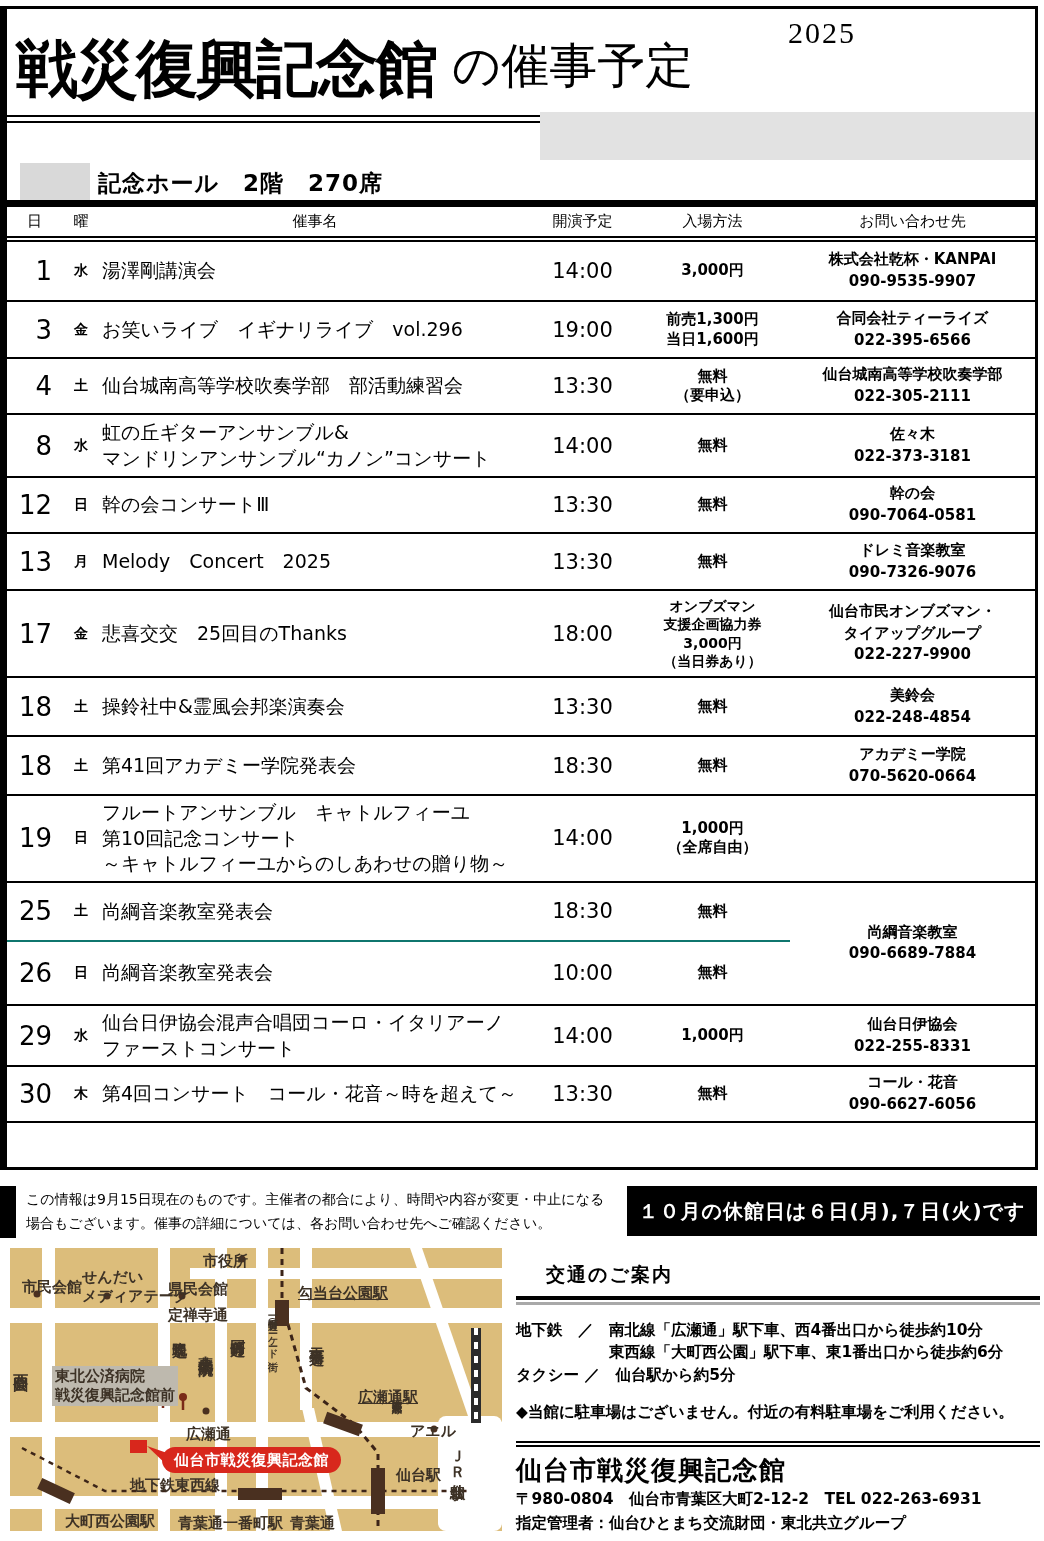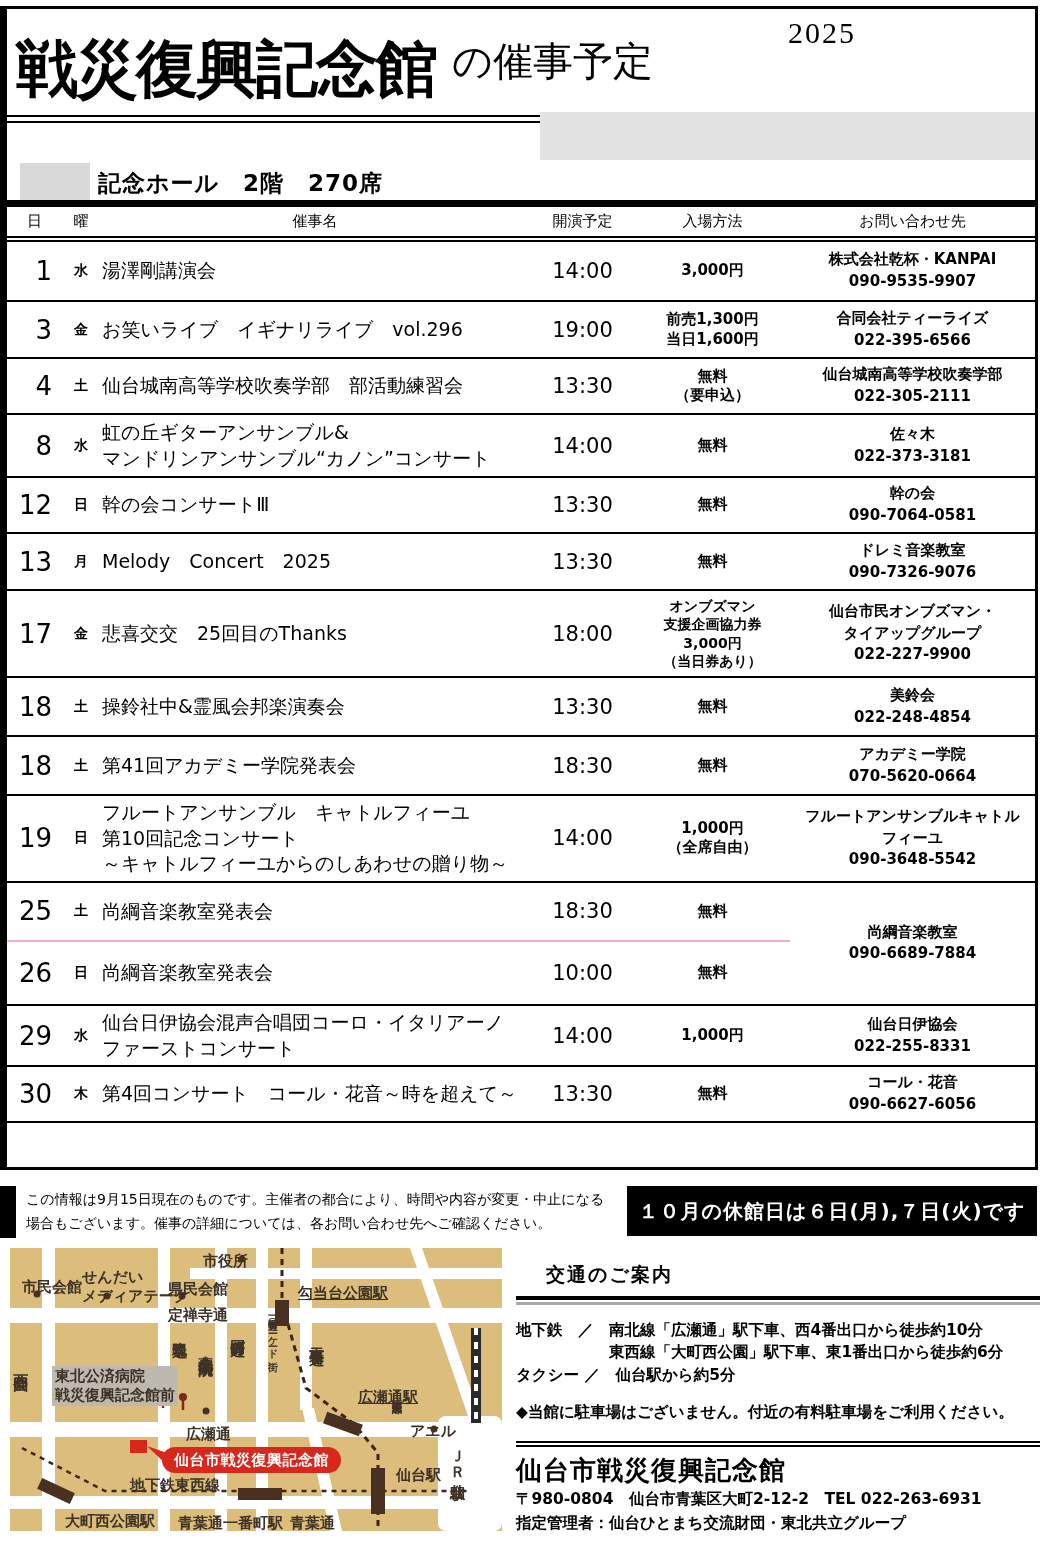--- a/index.html
+++ b/index.html
@@ -13,21 +13,21 @@
   .frame {
     position:absolute; left:0; top:6px; right:6px; height:1164px;
     border:3px solid #000; border-left-width:7px; pointer-events:none;
   }
   
   .title-main {
     position:absolute; left:16px; top:38px; font-size:62px; font-weight:bold;
     letter-spacing:-2px; line-height:1;
   }
   .title-suffix {
-    position:absolute; left:452px; top:42px; font-size:40px; line-height:1;
+    position:absolute; left:452px; top:42px; font-size:48px; line-height:1;
     font-family:"Liberation Serif","DejaVu Serif",serif;
   }
   .title-rule { position:absolute; left:7px; top:115px; width:533px; height:8px;
     border-top:2px solid #000; border-bottom:2px solid #000; }
   .gray-band { position:absolute; left:540px; right:9px; top:112px; height:48px; background:#e2e2e2; }
   .year { position:absolute; left:788px; top:16px; font-size:30px; letter-spacing:2px;
     font-family:Liberation Serif, serif; z-index:2; }
   .month { position:absolute; left:786px; top:26px; font-size:140px; line-height:0.97;
     font-family:"Liberation Serif","DejaVu Serif",serif; z-index:2; letter-spacing:-4px; }
   .hall-square { position:absolute; left:20px; top:163px; width:70px; height:38px; background:#d9d9d9; }
@@ -45,21 +45,21 @@
     align-items:center; border-bottom:2px solid #000;
   }
   .c { white-space:pre-line; }
   .day { font-size:26px; text-align:right; padding-right:10px; }
   .wd  { font-size:14px; font-weight:bold; text-align:center; }
   .ev  { font-size:19px; font-weight:normal; line-height:1.35; padding:4px 0 4px 2px; }
   .tm  { font-size:21px; text-align:center; }
   .ad  { font-size:15px; font-weight:bold; text-align:center; line-height:1.3; }
   .ct  { font-size:15px; font-weight:bold; text-align:center; line-height:1.45; }
   .pair { grid-template-rows:59px 62px; border-bottom:2px solid #000; }
-  .pair .pb { border-bottom:2px solid #f9a8d4; height:100%; display:flex; align-items:center; }
+  .pair .pb { border-bottom:2px solid #0f766e; height:100%; display:flex; align-items:center; }
   .pair .pb.day { justify-content:flex-end; } .pair .pb.wd, .pair .pb.tm, .pair .pb.ad { justify-content:center; }
   .pair .merged { grid-column:6; grid-row:1/3; }
   .empty-row { border-bottom:none; min-height:57px; }
   
   .notice-bar { position:absolute; left:0; top:1186px; width:16px; height:52px; background:#000; }
   .notice-text { position:absolute; left:26px; top:1188px; width:625px; font-size:14px;
     line-height:1.7; white-space:pre-line; }
   .closed-box { position:absolute; left:627px; top:1186px; width:410px; height:50px; background:#000;
     color:#fff; display:flex; align-items:center; justify-content:center;
     font-size:20px; font-weight:bold; letter-spacing:1px; }
@@ -201,23 +201,20 @@
     </div>
     <div class="trow" style="min-height:83px">
       <div class="c day">19</div>
       <div class="c wd">日</div>
       <div class="c ev">フルートアンサンブル　キャトルフィーユ
 第10回記念コンサート
 ～キャトルフィーユからのしあわせの贈り物～</div>
       <div class="c tm">14:00</div>
       <div class="c ad">1,000円
 （全席自由）</div>
-      <div class="c ct">フルートアンサンブルキャトル
-フィーユ
-090-3648-5542</div>
     </div>
 
     <div class="trow pair">
       <div class="c day pb">25</div>
       <div class="c wd pb">土</div>
       <div class="c ev pb">尚綱音楽教室発表会</div>
       <div class="c tm pb">18:30</div>
       <div class="c ad pb">無料</div>
       <div class="c ct merged">尚綱音楽教室
 090-6689-7884</div>

